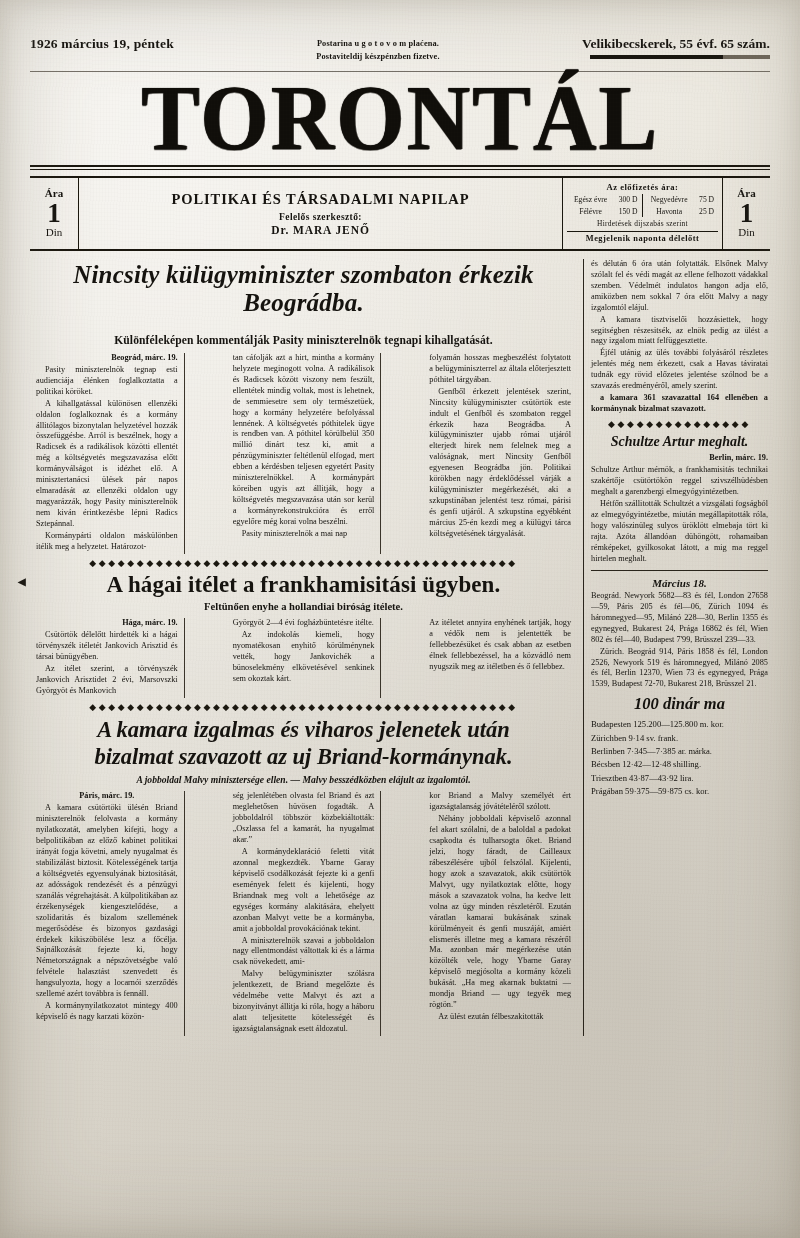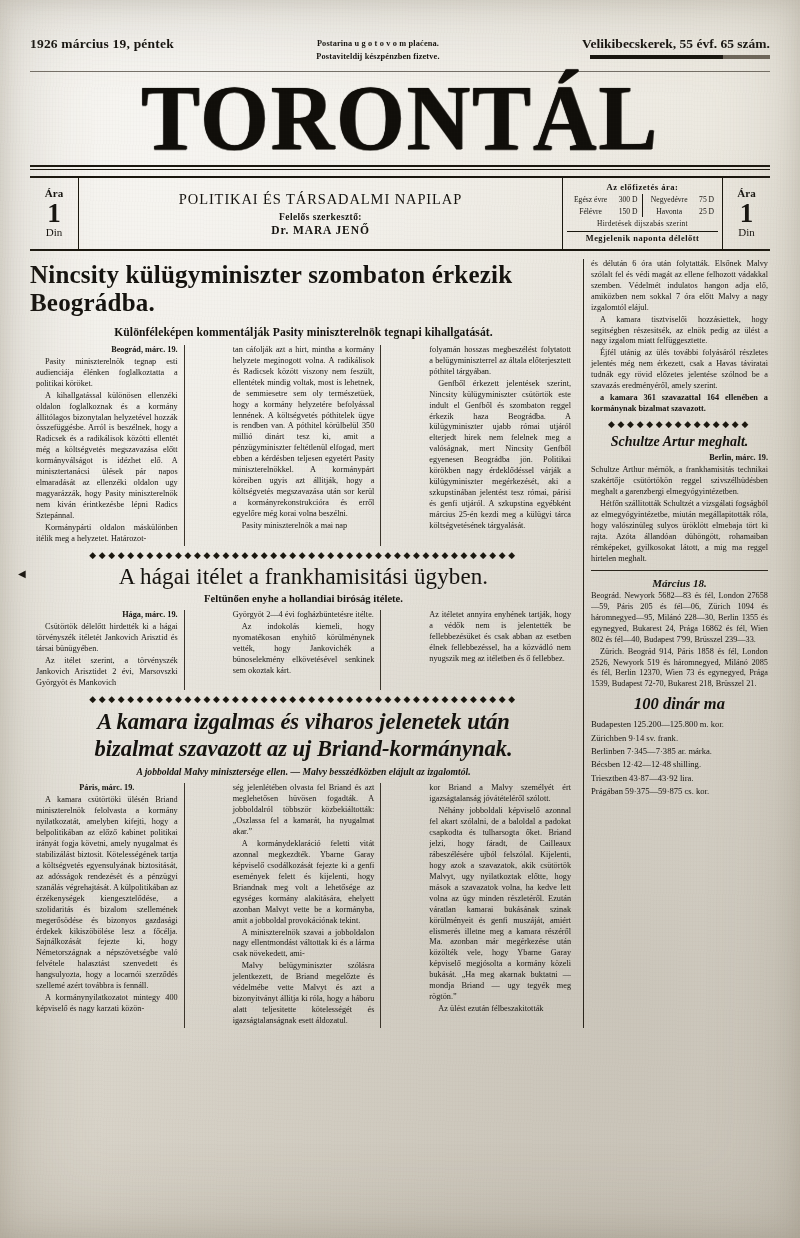--- a/index.html
+++ b/index.html
@@ -60,42 +60,42 @@
   .ib + .ib { border-left:1.5px solid #1a170f; }
   .price-box { width:48px; text-align:center; line-height:1.05; }
   .price-box .lab { font-size:11px; font-weight:700; }
   .price-box .num { font-size:27px; font-weight:700; line-height:1.0; }
   .price-box .cur { font-size:11px; }
   .ed-box { width:210px; text-align:center; font-size:7.6px; font-weight:700; line-height:1.5; }
   .ed-box .hd { font-size:8.6px; letter-spacing:.3px; }
   .ed-box .mid { margin-top:3px; font-size:8.8px; }
   .ed-box .row { display:flex; justify-content:space-between; padding:0 6px; }
   .cen-box { flex:1; text-align:center; }
-  .cen-box .t1 { font-size:14.5px; font-weight:400; letter-spacing:.9px; }
+  .cen-box .t1 { font-size:14.5px; font-weight:700; letter-spacing:.9px; }
   .cen-box .t2 { font-size:9.5px; font-weight:700; margin-top:4px; letter-spacing:.4px; }
   .cen-box .t3 { font-size:11.5px; font-weight:700; letter-spacing:.9px; margin-top:2px; }
   .sub-box { width:160px; text-align:center; font-size:7.6px; line-height:1.5; }
   .sub-box .hd { font-size:8.6px; font-weight:700; letter-spacing:.5px; }
   .sub-box table { width:100%; border-collapse:collapse; font-size:7.6px; }
   .sub-box td { padding:0 1px; white-space:nowrap; }
   .sub-box td.r { text-align:center; }
   .sub-box .divcol { border-left:1px solid #1a170f; }
   .sub-box .note { font-size:7.4px; letter-spacing:.3px; margin-top:1px; }
   .sub-box .bot { font-size:8.4px; font-weight:700; letter-spacing:.5px; border-top:1px solid #1a170f; margin-top:2px; padding-top:1px; }
 
   
   .body-wrap { display:flex; margin-top:8px; }
   .left-zone { width:553px; padding-right:6px; }
   .right-zone { width:185px; border-left:1.5px solid #2a251c; padding-left:7px; }
 
   
-  .h-main { text-align:left; font-size:25px; font-weight:700; line-height:1.14;
-            letter-spacing:.2px; margin:2px 0 8px; }
+  .h-main { text-align:center; font-size:25px; font-weight:700; line-height:1.14;
+            letter-spacing:.2px; margin:2px 0 16px;font-style:italic; }
   .h-sub  { text-align:center; font-size:11.6px; font-weight:700; margin-top:4px; letter-spacing:.1px; }
-  .h-2 { text-align:center; font-size:23px; font-weight:400; letter-spacing:.1px; }
+  .h-2 { text-align:center; font-size:23px; font-weight:700; letter-spacing:.1px; }
   .h-2s { text-align:center; font-size:10.6px; font-weight:700; margin-top:3px; }
   .h-3 { text-align:center; font-size:22.5px; font-weight:700; font-style:italic; line-height:1.2; }
   .h-3s { text-align:center; font-size:9.6px; font-weight:700; font-style:italic; margin-top:4px; }
 
   .cols { display:flex; gap:0; margin-top:6px; }
   .col { flex:1; padding:0 6px; font-size:8.25px; line-height:1.33;
          text-align:justify; hyphens:auto; }
   .col + .col { border-left:1px solid #3a342a;padding-left:48px; }
   .col p { margin:0 0 1px; text-indent:9px; }
   .col p.noind { text-indent:0; }

